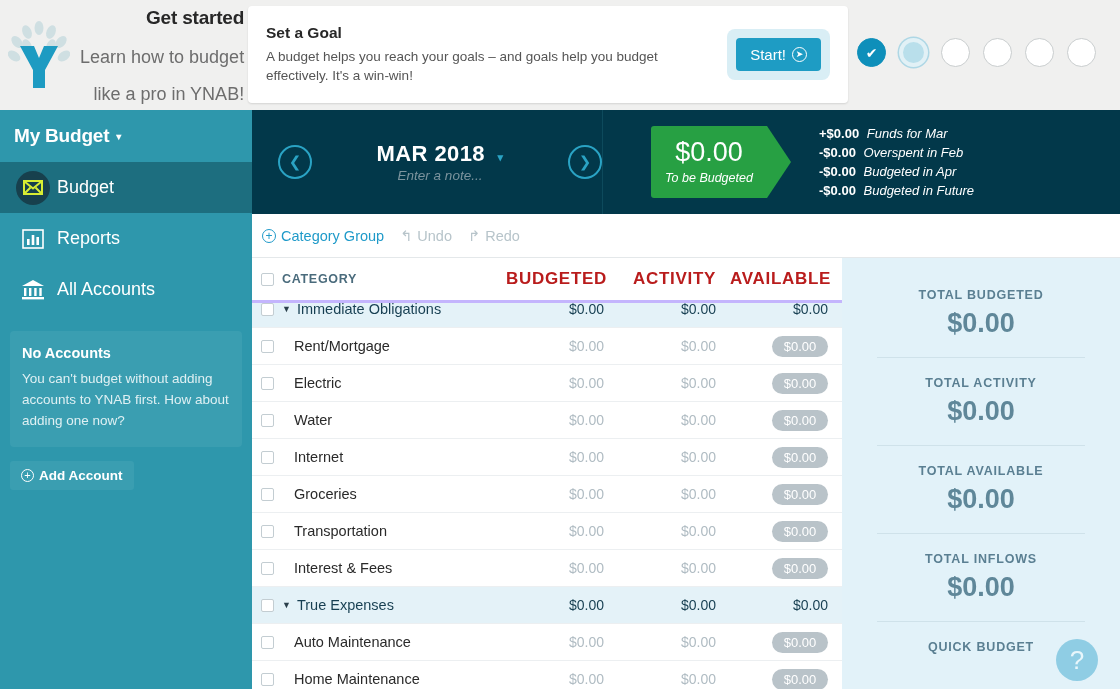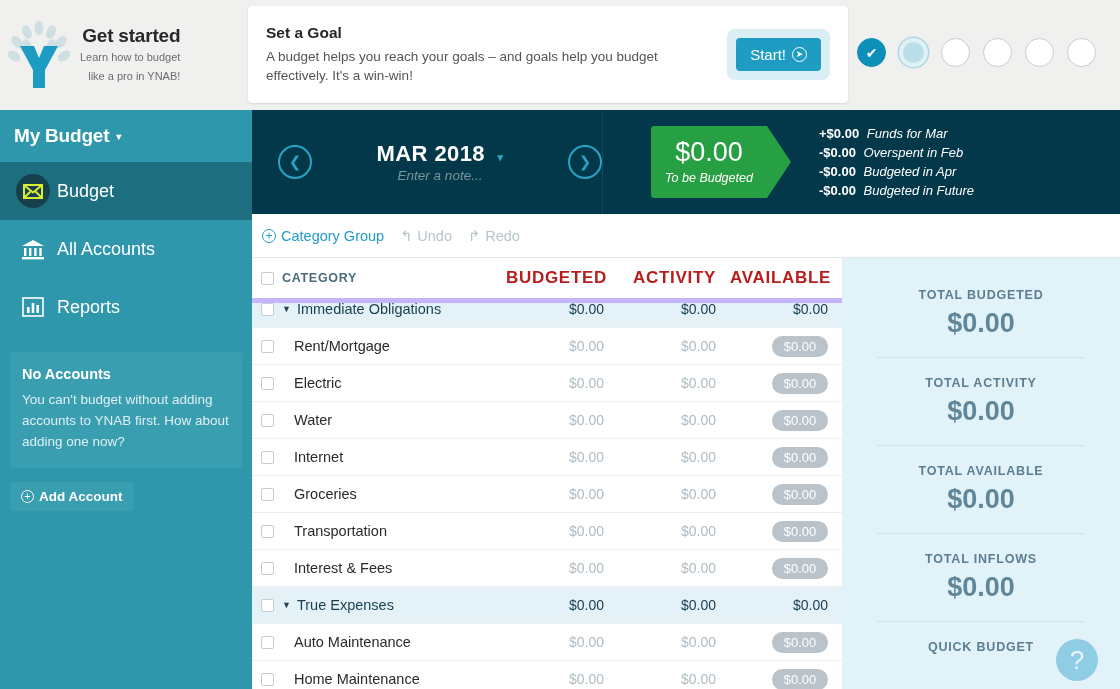--- a/index.html
+++ b/index.html
@@ -13,21 +13,21 @@
 
   
   .onboard {
     position:absolute; left:0; top:0; width:1120px; height:110px;
     background:#f0f0ef; display:flex; align-items:center;
   }
   .getstarted { display:flex; align-items:center; width:252px; padding-left:8px; flex:0 0 252px;text-align:right; }
   .ynab-logo { width:62px; height:70px; position:relative; flex:0 0 62px; }
   .gs-text { margin-left:10px; }
   .gs-title { font-size:19px; font-weight:bold; color:#272727; letter-spacing:-0.2px; }
-  .gs-sub { font-size:11px; color:#6d6d6d; line-height:17px; margin-top:2px; }
+  .gs-sub { font-size:18px; color:#6d6d6d; line-height:17px; margin-top:20px; }
 
   .goal-card {
     position:absolute; left:248px; top:6px; width:600px; height:97px;
     background:#ffffff; border-radius:4px;
     box-shadow:0 1px 2px rgba(0,0,0,0.12);
     display:flex; align-items:center; padding:0 18px;
   }
   .goal-text { flex:1; }
   .goal-title { font-size:15.5px; font-weight:bold; color:#272727; margin-bottom:5px; }
   .goal-desc { font-size:13.5px; color:#555; line-height:19px; max-width:430px; }
@@ -55,21 +55,21 @@
   .sidebar {
     position:absolute; left:0; top:110px; width:252px; height:579px;
     background:#2e97ac; color:#fff;
   }
   .budget-name {
     height:52px; display:flex; align-items:center; padding:0 14px;
     font-size:19px; font-weight:bold; letter-spacing:-0.2px;border-radius:8px;
   }
   .caret-down { margin-left:7px; font-size:10px; }
   .nav-item {
-    height:58px; display:flex; align-items:center; padding:0 14px;
+    height:51px; display:flex; align-items:center; padding:0 14px;
     font-size:18px; color:#fff; cursor:pointer;
   }
   .nav-item.active { background:#1d6e7f; }
   .nav-icon { width:38px; flex:0 0 38px; display:flex; align-items:center; justify-content:center; }
   .env-badge {
     width:34px; height:34px; border-radius:50%; background:#17404d;
     display:flex; align-items:center; justify-content:center;
   }
   .nav-label { margin-left:5px; }
 
@@ -147,21 +147,21 @@
   }
 
   
   .table-area {
     position:absolute; left:252px; top:258px; width:590px; height:431px;
     background:#fff; overflow:hidden;
   }
   .thead {
     position:absolute; left:0; top:0; width:590px; height:45px;
     background:#fff; display:flex; align-items:center;
-    border-bottom:5px solid #c4b5fd; z-index:5;
+    border-bottom:3px solid #c4b5fd; z-index:5;
     font-size:12.5px; font-weight:bold; color:#4a6b7c; letter-spacing:0.7px;
   }
   .rows { position:absolute; left:0; top:33px; width:590px; }
   .row {
     height:37px; display:flex; align-items:center;
     border-bottom:1px solid #eceff1; font-size:14.5px; color:#2a2a2a;
   }
   .row.group { background:#e4f2f8; font-weight:normal; color:#173f52; }
   .c-check { width:30px; flex:0 0 30px; display:flex; justify-content:center; }
   .cbox { width:13px; height:13px; border:1.5px solid #c3cdd2; border-radius:2px; background:#fff; cursor:pointer; }
@@ -262,42 +262,42 @@
             <path d="M1.5 1.5 L10 8.5 L18.5 1.5" fill="none" stroke="#d8ed33" stroke-width="2"></path>
             <path d="M1.5 13.5 L7.5 7.5 M18.5 13.5 L12.5 7.5" fill="none" stroke="#d8ed33" stroke-width="2"></path>
           </svg>
         </span>
       </span>
       <span class="nav-label">Budget</span>
     </div>
 
     <div class="nav-item">
       <span class="nav-icon">
+        <svg width="22" height="20" viewBox="0 0 22 20">
+          <rect x="1" y="1" width="20" height="18" fill="none" stroke="#fff" stroke-width="1.6"></rect>
+          <rect x="5" y="10" width="2.6" height="6" fill="#fff"></rect>
+          <rect x="9.7" y="6" width="2.6" height="10" fill="#fff"></rect>
+          <rect x="14.4" y="8" width="2.6" height="8" fill="#fff"></rect>
+        </svg>
+      </span>
+      <span class="nav-label">Reports</span>
+    </div>
+
+    <div class="nav-item">
+      <span class="nav-icon">
         <svg width="24" height="21" viewBox="0 0 24 21">
           <path d="M12 1 L23 7 L1 7 Z" fill="#fff"></path>
           <rect x="3" y="9" width="2.4" height="8" fill="#fff"></rect>
           <rect x="8" y="9" width="2.4" height="8" fill="#fff"></rect>
           <rect x="13.2" y="9" width="2.4" height="8" fill="#fff"></rect>
           <rect x="18.3" y="9" width="2.4" height="8" fill="#fff"></rect>
           <rect x="1" y="18" width="22" height="2.4" fill="#fff"></rect>
         </svg>
       </span>
       <span class="nav-label">All Accounts</span>
-    </div>
-
-    <div class="nav-item">
-      <span class="nav-icon">
-        <svg width="22" height="20" viewBox="0 0 22 20">
-          <rect x="1" y="1" width="20" height="18" fill="none" stroke="#fff" stroke-width="1.6"></rect>
-          <rect x="5" y="10" width="2.6" height="6" fill="#fff"></rect>
-          <rect x="9.7" y="6" width="2.6" height="10" fill="#fff"></rect>
-          <rect x="14.4" y="8" width="2.6" height="8" fill="#fff"></rect>
-        </svg>
-      </span>
-      <span class="nav-label">Reports</span>
     </div>
 
     <div class="no-acct">
       <div class="na-title">No Accounts</div>
       <div class="na-body">You can't budget without adding accounts to YNAB first. How about adding one now?</div>
     </div>
 
     <button class="add-acct">
       <span class="plus-circ">+</span>
       <span>Add Account</span>

